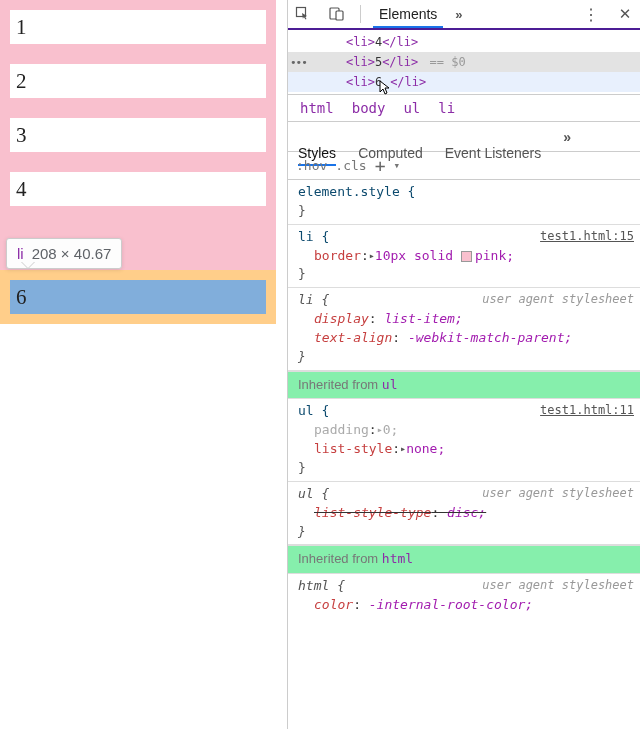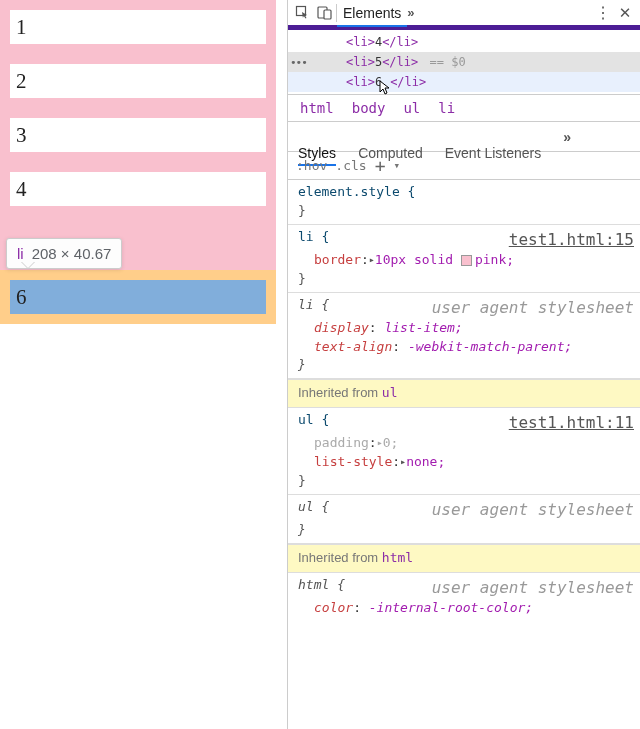--- a/index.html
+++ b/index.html
@@ -14,21 +14,21 @@
   .li-highlight-strip { width: 276px; height: 54px; background: #ffce8a; display: flex; align-items: center; }
   .li-highlight-inner { margin-left: 10px; width: 256px; height: 34px; background: #81aedb; display: flex; align-items: center; padding-left: 6px; font-size: 21px; color: #222; font-family: "Times New Roman", serif; }
 
   .tooltip { position: absolute; top: 238px; left: 6px; background: #fdfdfd; border: 1px solid #ccc; border-radius: 3px; padding: 6px 10px; font-size: 15px; color: #5f6368; box-shadow: 0 1px 4px rgba(0,0,0,.12); display: flex; align-items: center; gap: 8px; }
   .tooltip::after { content: ""; position: absolute; bottom: -7px; left: 14px; border: 7px solid transparent; border-top-color: #fdfdfd; filter: drop-shadow(0 1px 0 #ccc); }
   .tooltip .tag { color: #8c2da7; font-weight: 500; }
 
   
   .devtools { flex: 1; border-left: 1px solid #ccc; display: flex; flex-direction: column; background: #fff; }
 
-  .dt-tabs { height: 30px; border-bottom: 5px solid #4c1d95; display: flex; align-items: center; padding: 0 4px; color: #555; }
+  .dt-tabs { height: 30px; border-bottom: 2px solid #4c1d95; display: flex; align-items: center; padding: 0 4px; gap: 12px; color: #555; }
   .dt-tabs .icon-btn { display: inline-flex; align-items: center; justify-content: center; width: 22px; height: 22px; color: #555; }
   .dt-tabs .tab { padding: 6px 6px 4px; font-size: 14px; color: #333; }
   .dt-tabs .tab.active { border-bottom: 2px solid #1a73e8; color: #222; }
   .dt-tabs .spacer { flex: 1; }
   .chevrons { font-weight: bold; color: #555; }
 
   .dom-tree { font-family: Menlo, Consolas, monospace; font-size: 12px; padding: 2px 0; }
   .dom-line { height: 20px; display: flex; align-items: center; padding-left: 58px; white-space: pre; }
   .dom-line .tag { color: #8c2da7; }
   .dom-line.sel { background: #e3e3e3; position: relative; }
@@ -46,33 +46,33 @@
 
   .filter-row { height: 28px; border-bottom: 1px solid #ccc; display: flex; align-items: center; padding: 0 8px; color: #777; gap: 8px; font-family: Menlo, Consolas, monospace; font-size: 13px; }
   .filter-row .ph { flex: 1; color: #888; font-family: "Segoe UI", Arial, sans-serif; font-size: 13px; }
   .filter-row .plus { font-size: 18px; color: #666; }
 
   .styles-body { flex: 1; overflow: hidden; font-family: Menlo, Consolas, monospace; font-size: 13px; line-height: 1.45; }
   .rule-block { border-bottom: 1px solid #ddd; padding: 3px 6px 3px 10px; }
   .rule-header { display: flex; justify-content: space-between; }
   .rule-selector { color: #0c4a6e; }
   .rule-selector.ua { color: #555; font-style: italic; }
-  .rule-source { color: #555; text-decoration: underline; font-size: 16px; }
+  .rule-source { color: #555; text-decoration: underline; font-size: 12px; }
   .rule-source.ua { color: #999; font-style: italic; text-decoration: none; }
   .prop { padding-left: 16px; }
   .prop .name { color: #c63f3f; }
   .prop .name.grey { color: #aaa; }
   .prop .expander { color: #555; font-size: 10px; display: inline-block; transform: translateY(-1px); }
   .prop .val { color: #a21caf; }
   .prop.ua .name, .prop.ua .val { font-style: italic; }
   .swatch { display: inline-block; width: 11px; height: 11px; background: #f9c0ce; border: 1px solid #999; vertical-align: middle; margin-right: 3px; }
   .brace { color: #555; }
   .strike { text-decoration: line-through; }
 
-  .inherited { border-top: 1px solid #ddd; border-bottom: 1px solid #ddd; background: #fef9c3; padding: 4px 10px; color: #777; font-family: "Segoe UI", Arial, sans-serif; font-size: 13px; }
+  .inherited { border-top: 1px solid #ddd; border-bottom: 1px solid #ddd; background: #86efac; padding: 4px 10px; color: #777; font-family: "Segoe UI", Arial, sans-serif; font-size: 13px; }
   .inherited .from-tag { color: #8c2da7; font-family: Menlo, Consolas, monospace; }
 
   svg { display: block; }
 </style>
 </head>
 <body>
 
 <div class="app">
 
   <div class="page-pane">
@@ -191,20 +191,21 @@
         <div class="prop"><span class="name grey">padding</span>:<span class="expander" style="color:#aaa;"> ▸ </span><span class="val" style="color:#aaa;">0;</span></div>
         <div class="prop"><span class="name">list-style</span>:<span class="expander"> ▸ </span><span class="val">none;</span></div>
         <div class="brace">}</div>
       </div>
 
       <div class="rule-block">
         <div class="rule-header">
           <span class="rule-selector ua">ul {</span>
           <span class="rule-source ua">user agent stylesheet</span>
         </div>
+        <div class="prop ua strike"><span class="name">list-style-type</span>: <span class="val">disc;</span></div>
         <div class="brace" style="font-style:italic;">}</div>
       </div>
 
       <div class="inherited">
         <span>Inherited from</span> <span class="from-tag">html</span>
       </div>
 
       <div class="rule-block" style="border-bottom:none;">
         <div class="rule-header">
           <span class="rule-selector ua">html {</span>

